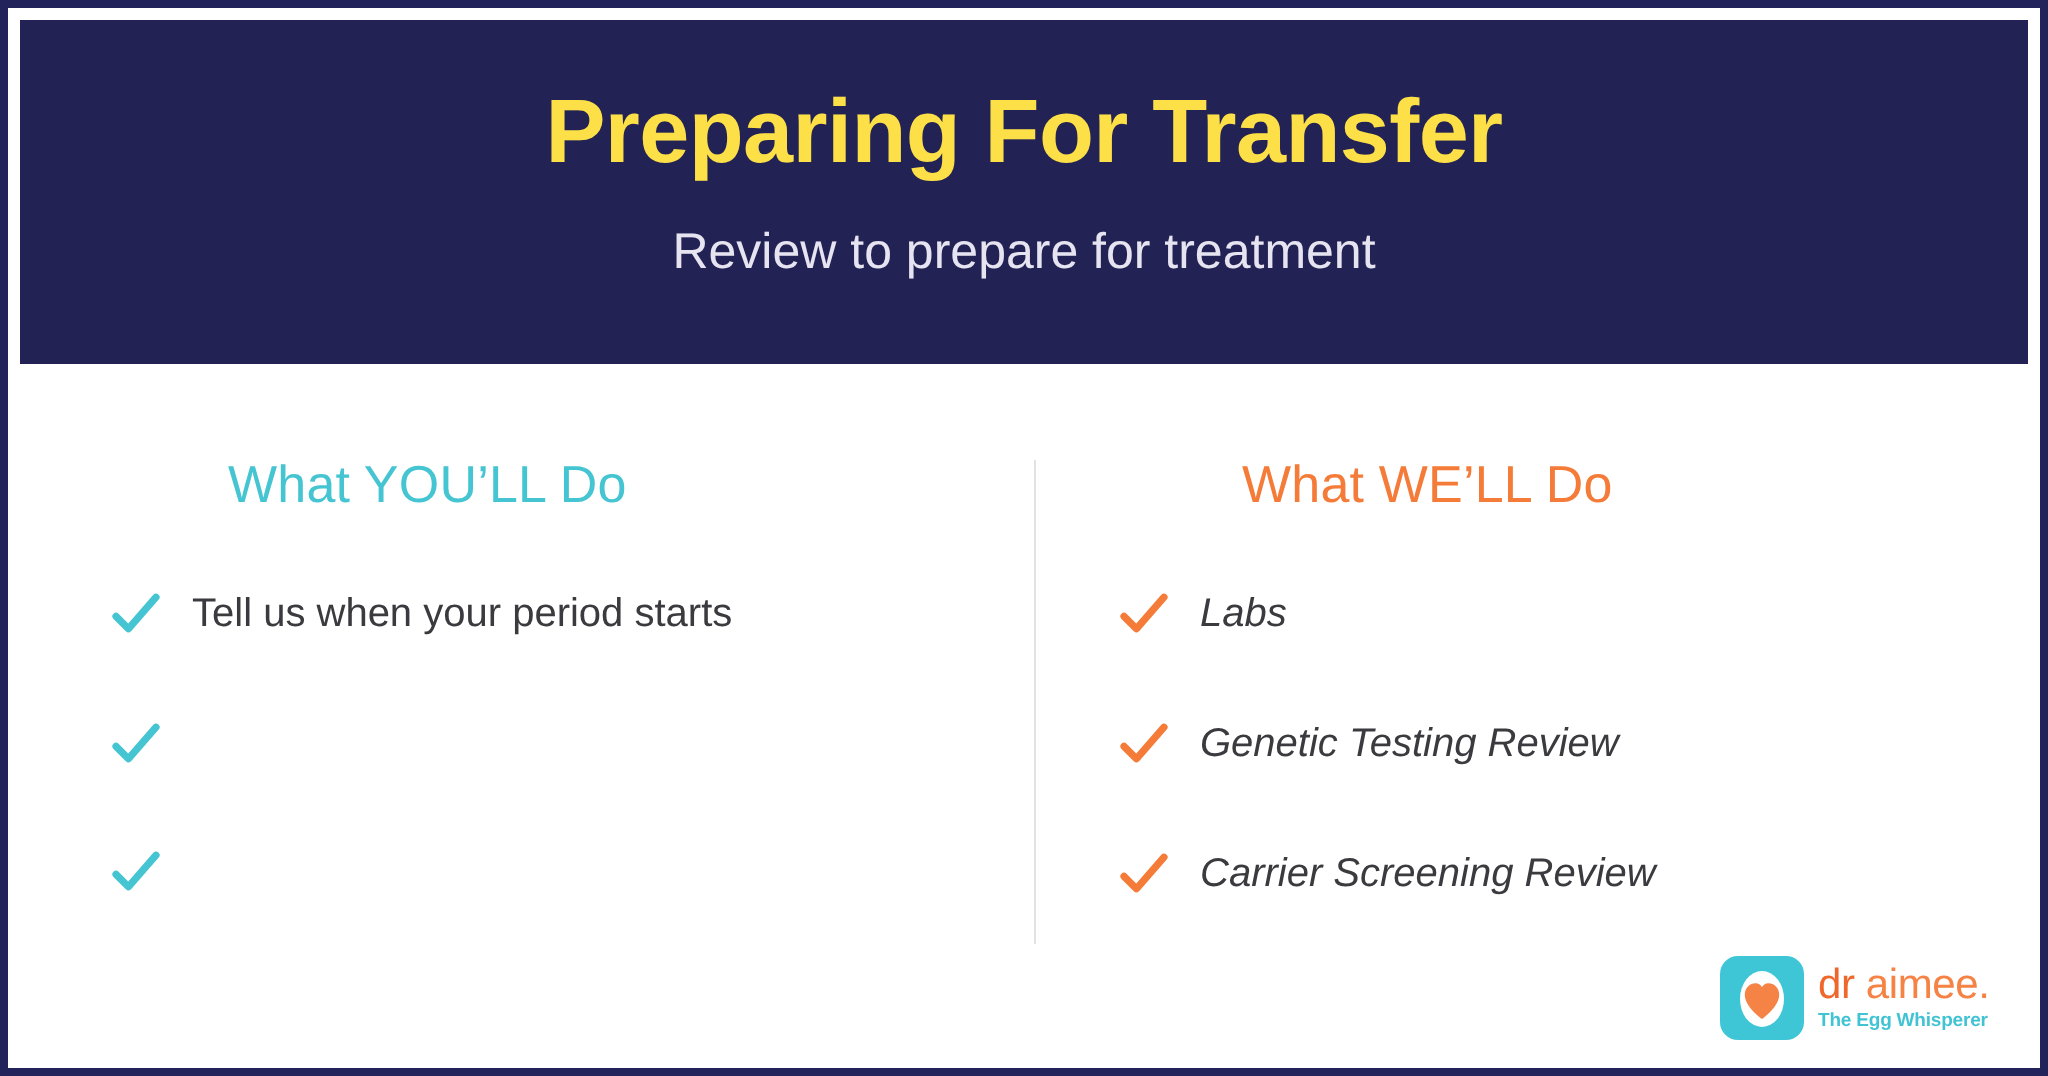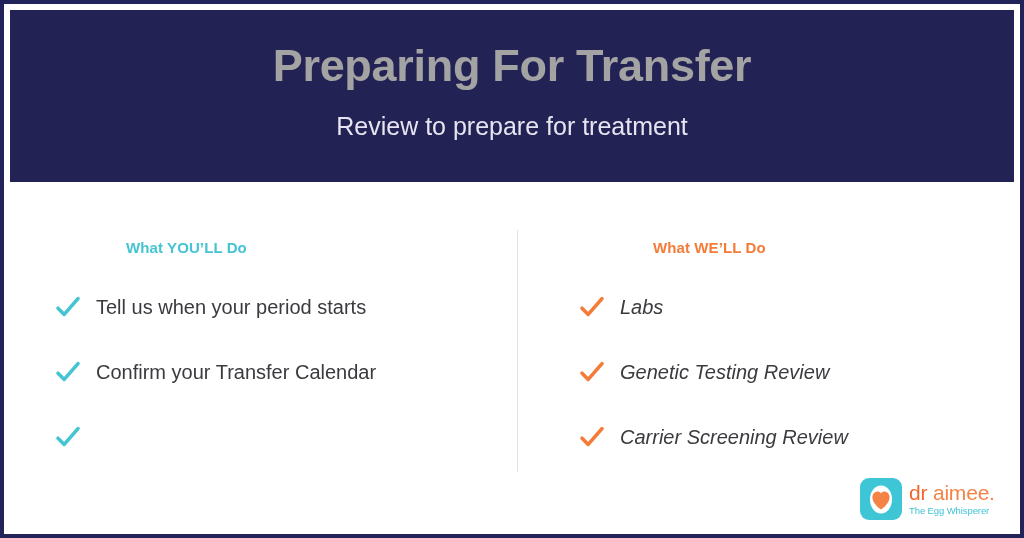--- a/index.html
+++ b/index.html
@@ -34,21 +34,21 @@
     background: #232254;
     box-sizing: border-box;
     display: flex;
     flex-direction: column;
     align-items: center;
     justify-content: flex-start;
     padding-top: 32px;
   }
 
   #slide-title {
-    color: #a3a3a3;
+    color: #fde047;
     font-size: 45px;
     font-weight: 700;
     letter-spacing: -0.3px;
     line-height: 1.05;
     text-align: center;
     margin: 0;
     white-space: nowrap;
   }
 
   #slide-subtitle {
@@ -79,26 +79,26 @@
     height: 242px;
     background: #e2e2e2;
   }
 
   .column {
     position: absolute;
     top: 0;
   }
 
   #column-you  { left: 44px;  width: 440px; }
-  #column-we   { left: 568px; width: 420px; }
+  #column-we   { left: 548px; width: 420px; }
 
   .column-heading {
-    margin: 16px;
-    font-size: 15px;
-    font-weight: 700;
+    margin: 4px;
+    font-size: 26px;
+    font-weight: 400;
     line-height: 1.1;
     letter-spacing: 0.1px;
     white-space: nowrap;
   }
   #column-you .column-heading { color: #45c4d2; padding-top: 42px; padding-left: 56px; }
   #column-we  .column-heading { color: #f47b38; padding-top: 42px; padding-left: 59px; }
 
   .check-list {
     list-style: none;
     margin: 0;
@@ -165,21 +165,21 @@
     color: #f58345;
     letter-spacing: -0.2px;
     line-height: 1;
     white-space: nowrap;
     text-align: right;
   }
   #logo-name .logo-dr { color: #f0672b; }
   #logo-tagline {
     margin-top: 3px;
     font-size: 9.5px;
-    font-weight: 400;
+    font-weight: 700;
     color: #41c3d4;
     letter-spacing: -0.1px;
     line-height: 1;
     white-space: nowrap;
   }
 </style>
 </head>
 <body>
 
 <div id="slide">
@@ -203,21 +203,20 @@
             </svg>
           </span>
           <span class="check-text">Tell us when your period starts</span>
         </li>
         <li class="check-item">
           <span class="check-icon">
             <svg viewBox="0 0 28 28" xmlns="http://www.w3.org/2000/svg">
               <path d="M4 15.2 L10.2 21.4 L24 5.6" fill="none" stroke="#45c4d2" stroke-width="3.6" stroke-linecap="round" stroke-linejoin="round"></path>
             </svg>
           </span>
-          <span class="check-text">Confirm your Transfer Calendar</span>
         </li>
         <li class="check-item">
           <span class="check-icon">
             <svg viewBox="0 0 28 28" xmlns="http://www.w3.org/2000/svg">
               <path d="M4 15.2 L10.2 21.4 L24 5.6" fill="none" stroke="#45c4d2" stroke-width="3.6" stroke-linecap="round" stroke-linejoin="round"></path>
             </svg>
           </span>
         </li>
       </ul>
     </div>

